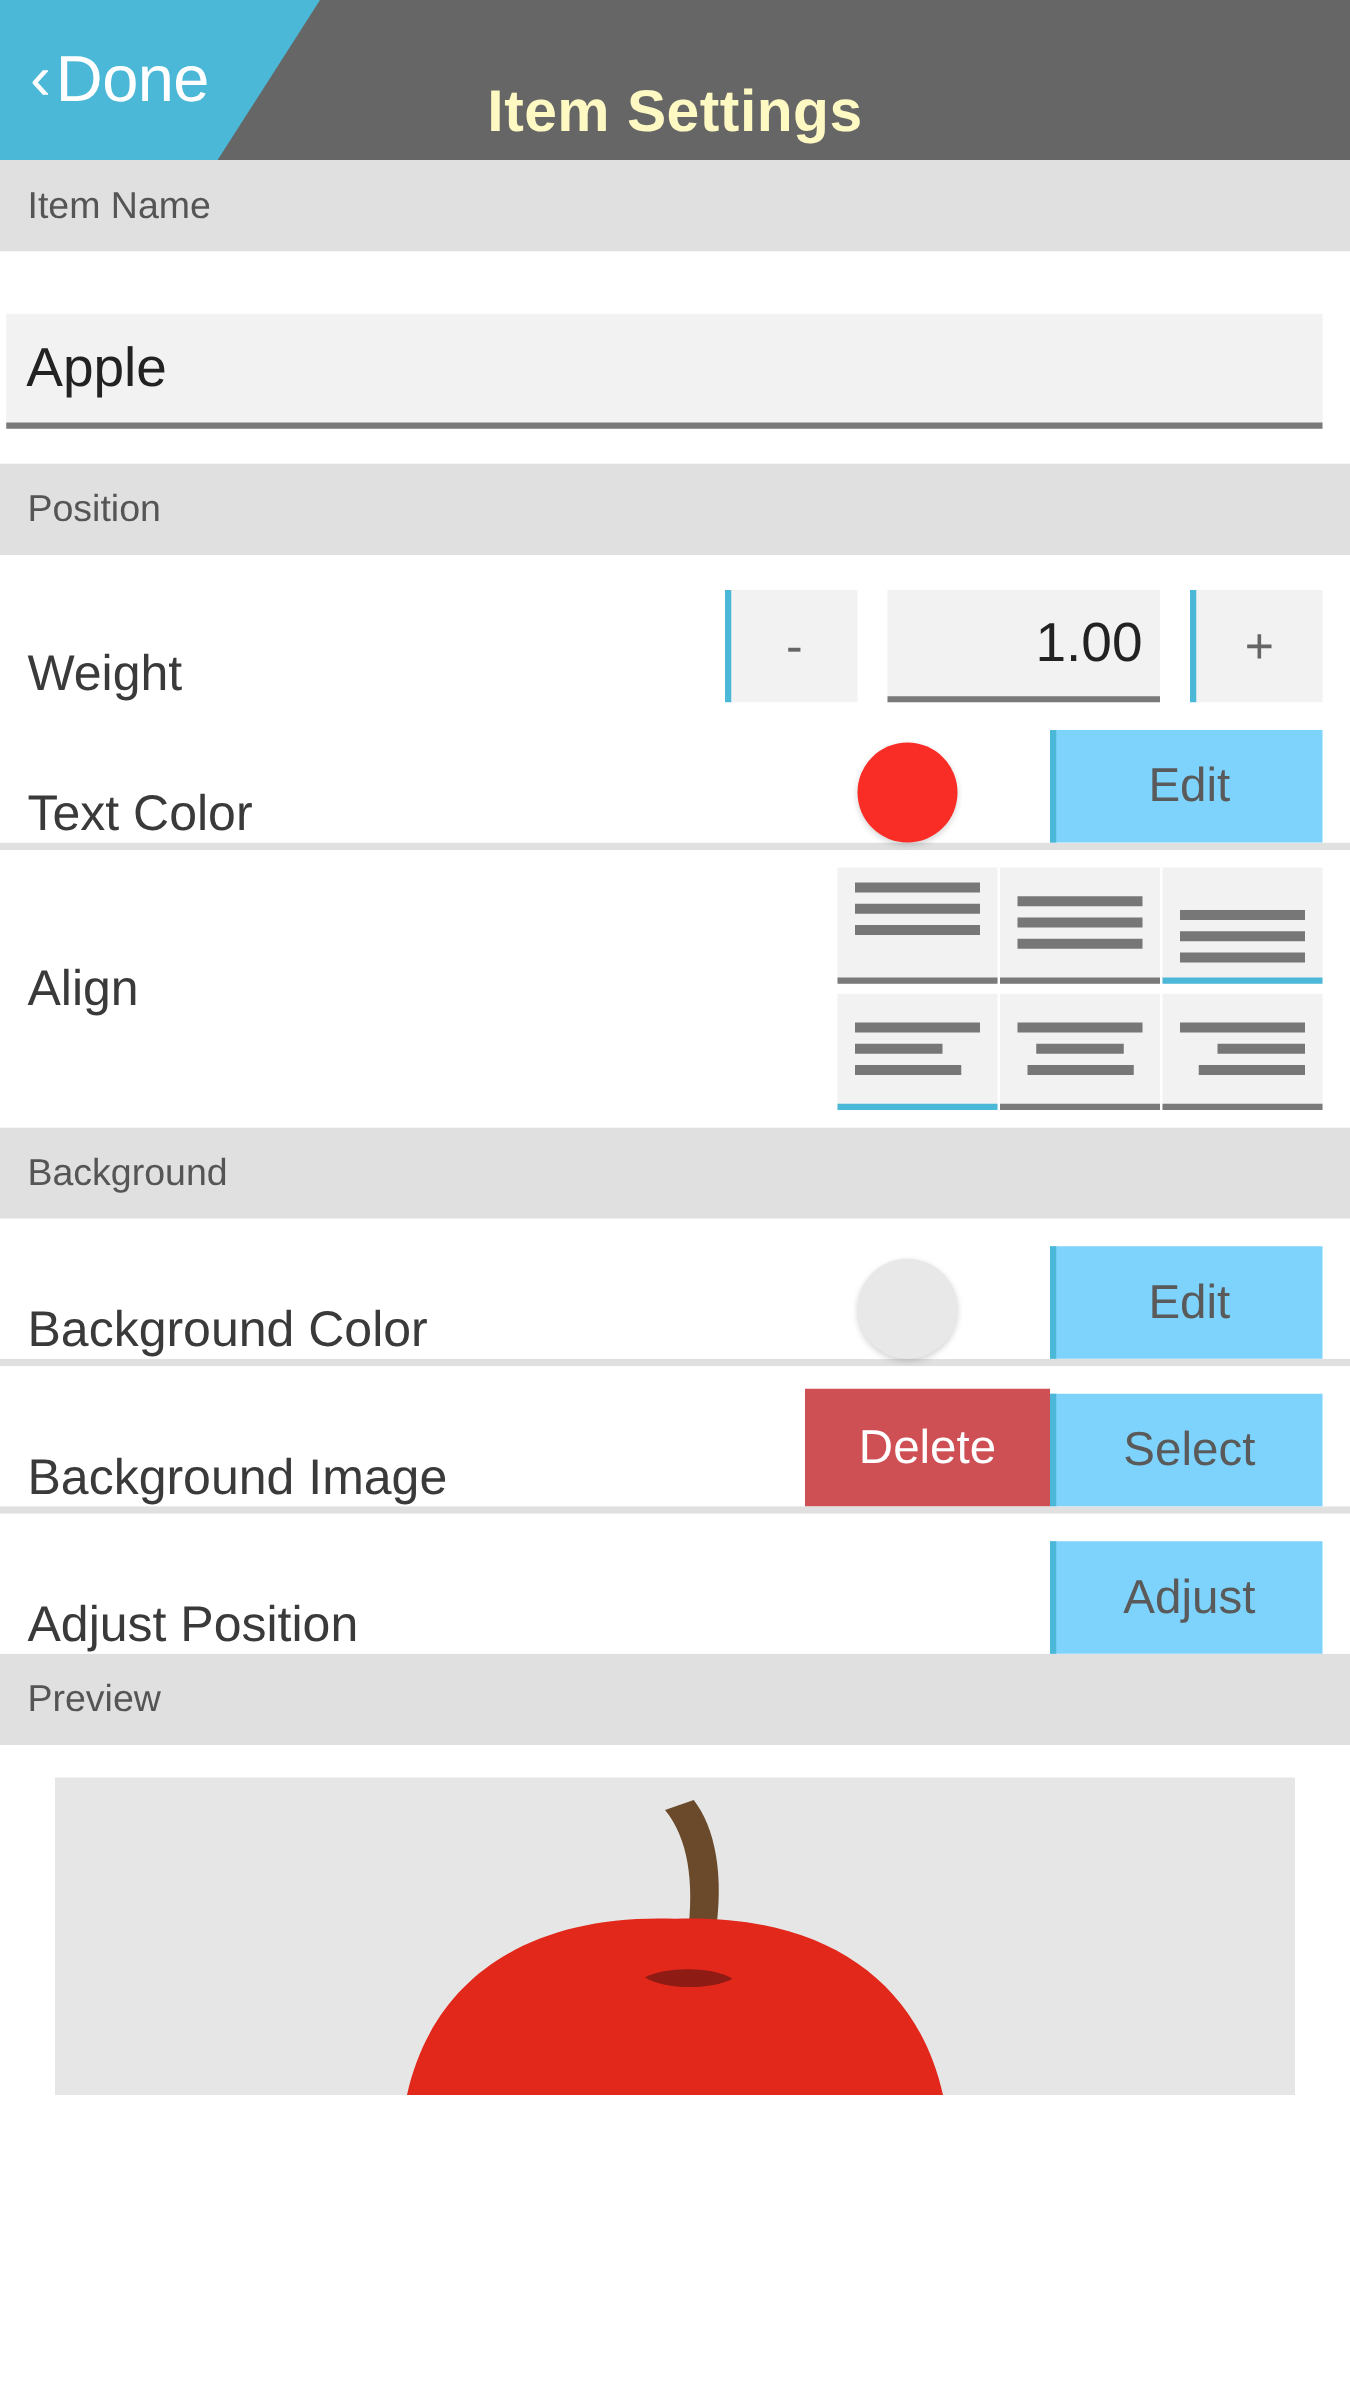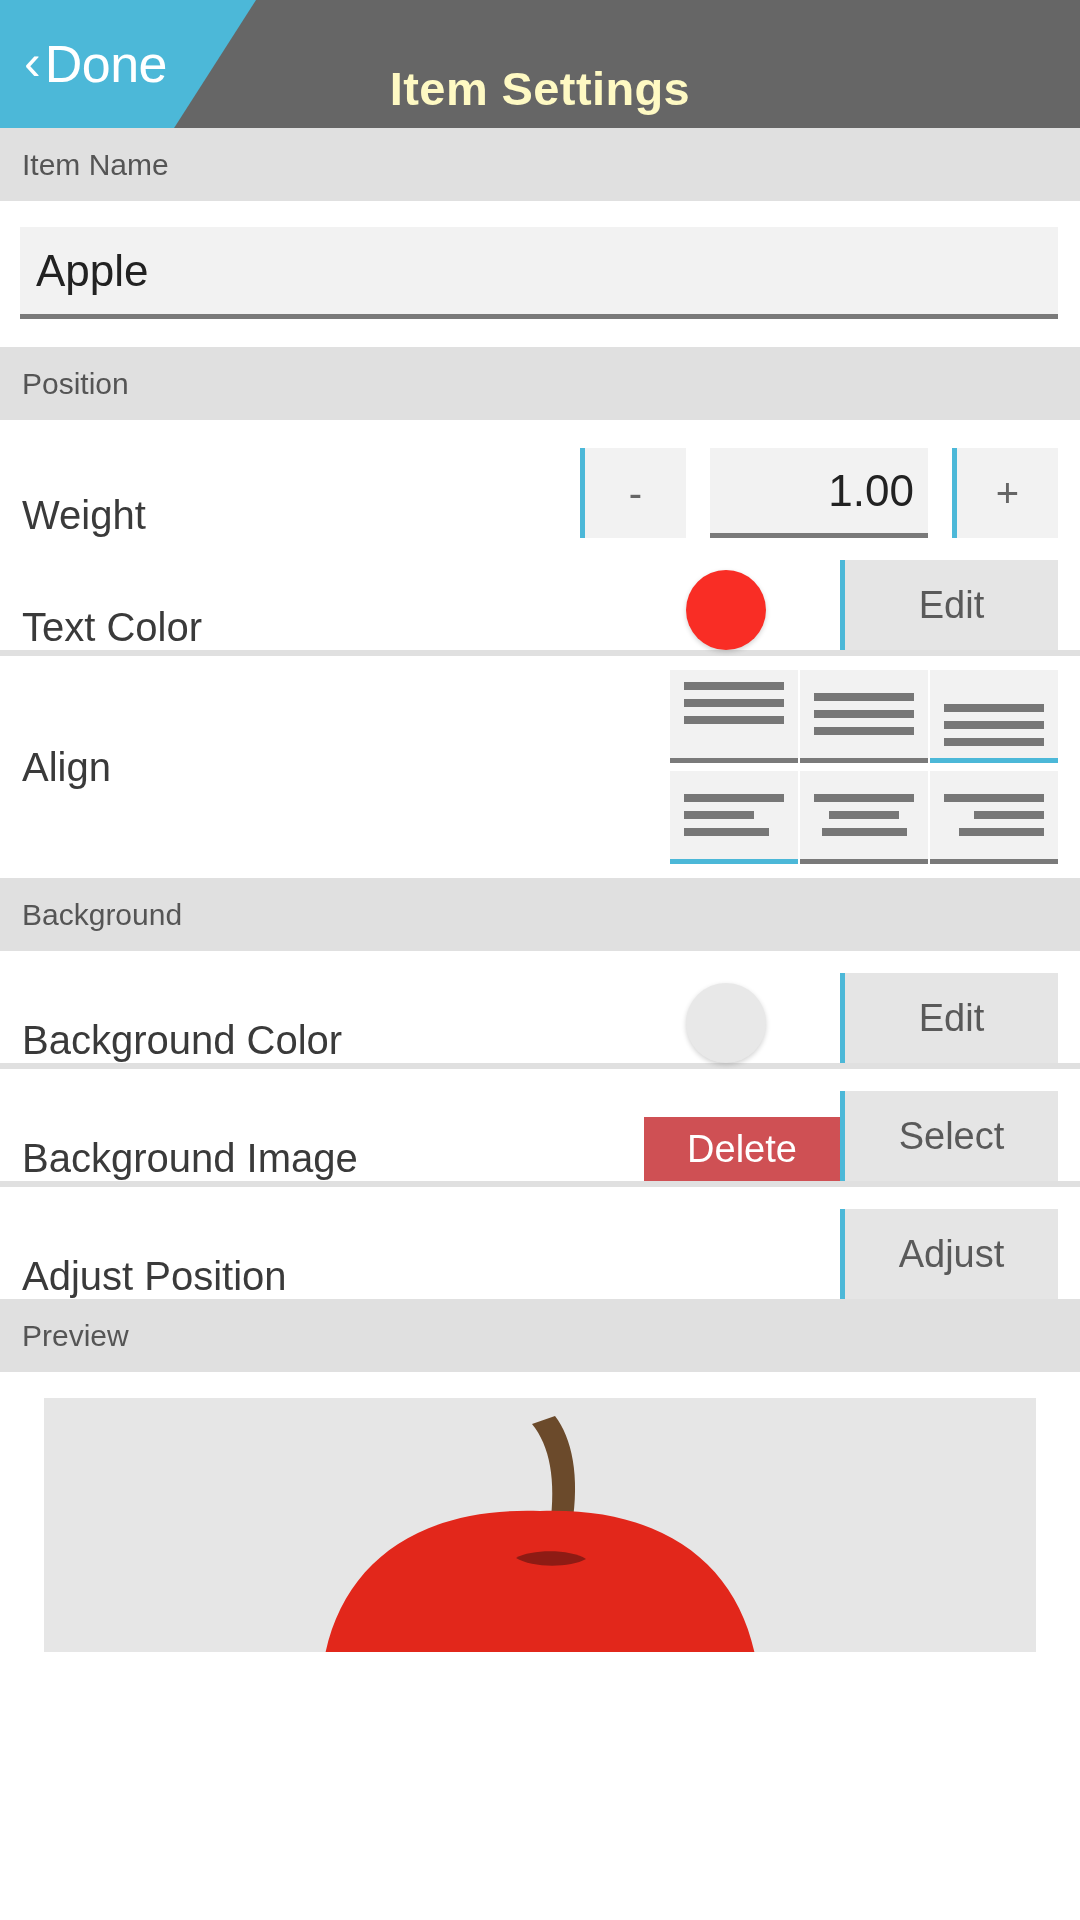--- a/index.html
+++ b/index.html
@@ -96,21 +96,22 @@
     flex: 1;
   }
   .gap {
     height: 6px;
     background: #e0e0e0;
   }
 
   
   .namefield-wrap {
     background: #ffffff;
-    padding: 26px 22px 28px 20px;
+    padding: 26px 22px 28px 5px;
+    margin-top: 24px;
   }
   .namefield {
     background: #f2f2f2;
     border: none;
     border-bottom: 5px solid #7a7a7a;
     width: 100%;
     height: 92px;
     font-size: 44px;
     color: #222222;
     padding: 0 16px;
@@ -159,21 +160,21 @@
   
   .color-row { height: 112px; }
   .swatch {
     width: 80px;
     height: 80px;
     border-radius: 50%;
     box-shadow: 0 2px 5px rgba(0,0,0,0.18);
     margin-right: 74px;
   }
   .action-btn {
-    background: #e5e5e5;
+    background: #7dd3fc;
     border: none;
     border-left: 5px solid #4cb8d8;
     height: 90px;
     width: 218px;
     font-size: 38px;
     color: #5a5a5a;
     display: flex;
     align-items: center;
     justify-content: center;
     margin-right: 22px;
@@ -234,21 +235,21 @@
   .h-cent  .bars { align-items: center; }
   .h-right .bars { align-items: flex-end; }
   .h-left  .bar:nth-child(1), .h-cent .bar:nth-child(1), .h-right .bar:nth-child(1) { width: 100%; }
   .h-left  .bar:nth-child(2), .h-cent .bar:nth-child(2), .h-right .bar:nth-child(2) { width: 70%; }
   .h-left  .bar:nth-child(3), .h-cent .bar:nth-child(3), .h-right .bar:nth-child(3) { width: 85%; }
 
   
   .delete-btn {
     background: #cf5054;
     border: none;
-    height: 64px;
+    height: 94px;
     width: 196px;
     font-size: 38px;
     color: #ffffff;
     display: flex;
     align-items: center;
     justify-content: center;
     font-family: "Liberation Sans", sans-serif;
     cursor: pointer;
   }
 

